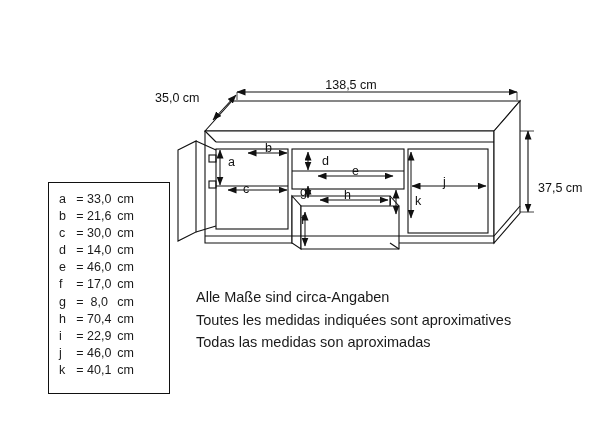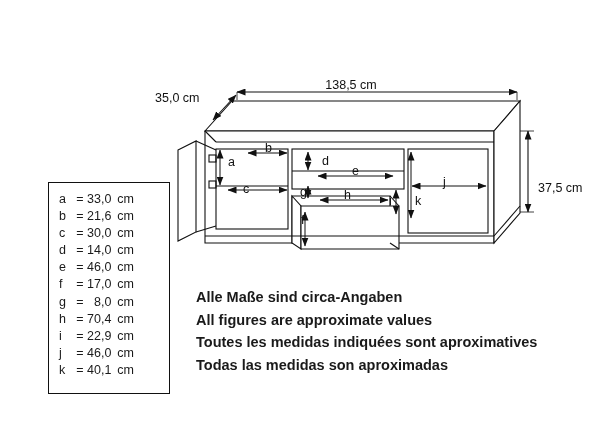--- a/index.html
+++ b/index.html
@@ -48,34 +48,33 @@
   }
   .legend td.key {
     width: 14px;
     text-align: left;
   }
   .legend td.eq {
     width: 14px;
     text-align: center;
   }
   .legend td.val {
-    text-align: right;
+    text-align: center;
     padding-right: 2px;
   }
   .legend td.unit {
     padding-left: 4px;
     text-align: left;
   }
   .notes {
     position: absolute;
     left: 196px;
     top: 286px;
     font-size: 14.5px;
     line-height: 22.5px;
-    font-weight: bold;
   }
   .notes div {
     white-space: nowrap;
   }
   .dimlabel {
     font-size: 12.5px;
     font-family: "Liberation Sans", sans-serif;
     fill: #111111;
   }
   .letterlabel {
@@ -285,18 +284,17 @@
           <td class="eq">=</td>
           <td class="val">40,1</td>
           <td class="unit">cm</td>
         </tr>
       </tbody>
     </table>
   </div>
 
   <div class="notes">
     <div>Alle Maße sind circa-Angaben</div>
-    <div>All figures are approximate values</div>
     <div>Toutes les medidas indiquées sont aproximatives</div>
     <div>Todas las medidas son aproximadas</div>
   </div>
 
 </div>
 
 </body></html>

